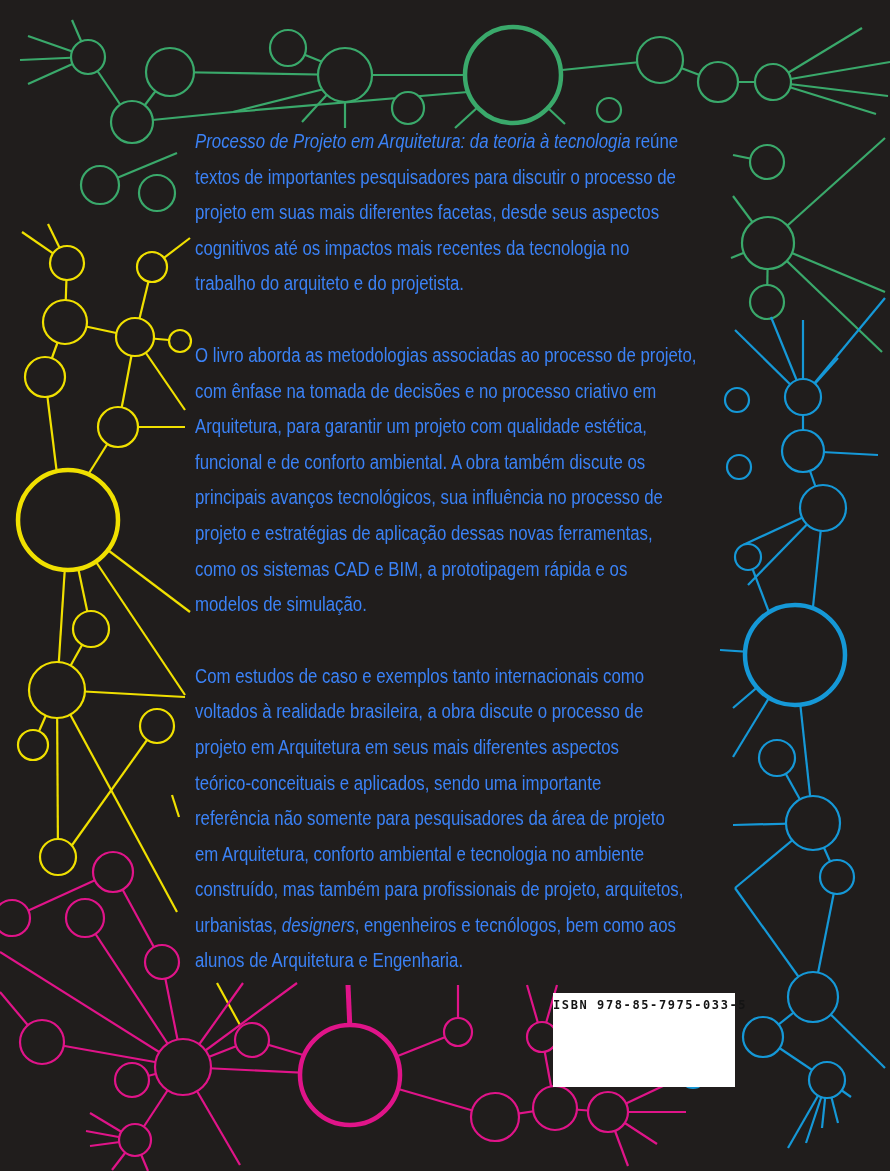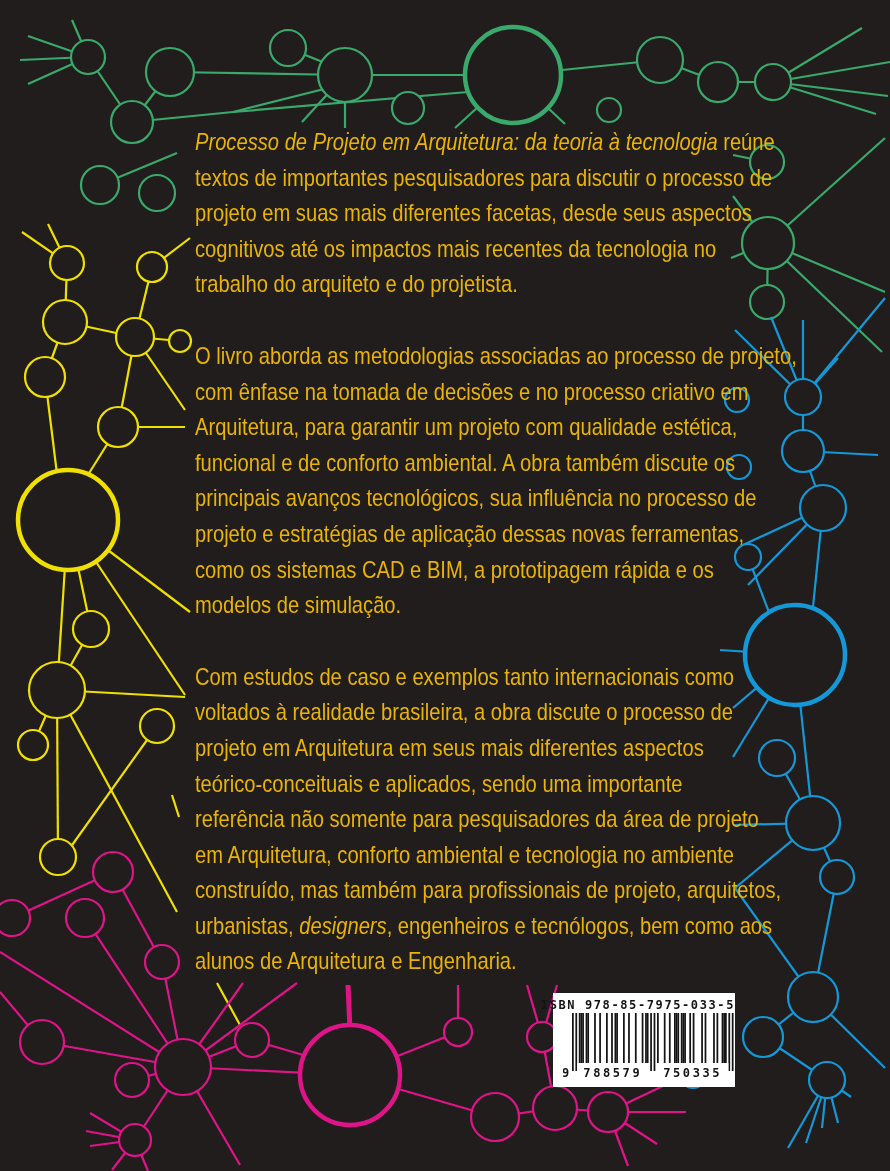--- a/index.html
+++ b/index.html
@@ -3,29 +3,29 @@
 <meta charset="utf-8">
 <style>
   html,body{margin:0;padding:0;background:#141211;}
   .cover{
     position:relative;width:890px;height:1171px;overflow:hidden;
     background:#201d1c;font-family:"Liberation Sans",sans-serif;
   }
   .netlayer{position:absolute;left:0;top:0;width:890px;height:1171px;}
   .textcol{
     position:absolute;left:195px;top:124px;width:640px;
-    color:#eab308;font-size:24px;line-height:35.6px;
+    color:#3b82f6;font-size:20px;line-height:35.6px;
   }
   .para{transform:scaleX(0.84);transform-origin:0 0;}
   .para + .para{margin-top:36px;}
   .tline{white-space:nowrap;}
   .tline i{font-style:italic;}
   .isbn-box{
     position:absolute;left:553px;top:993px;width:182px;height:94px;
-    background:#ffffff;display:flex;flex-direction:column;align-items:flex-end;
+    background:#ffffff;display:flex;flex-direction:row;align-items:flex-start;
   }
   .isbn-label{
     font-family:"DejaVu Sans Mono",monospace;font-size:12px;font-weight:bold;
     letter-spacing:1.6px;color:#141414;margin-top:5px;white-space:nowrap;
   }
   .barcode-svg{margin-top:1px;display:block;}
   .bdigits{
     font-family:"DejaVu Sans Mono",monospace;font-size:12px;font-weight:bold;
     fill:#141414;letter-spacing:2.6px;
   }

